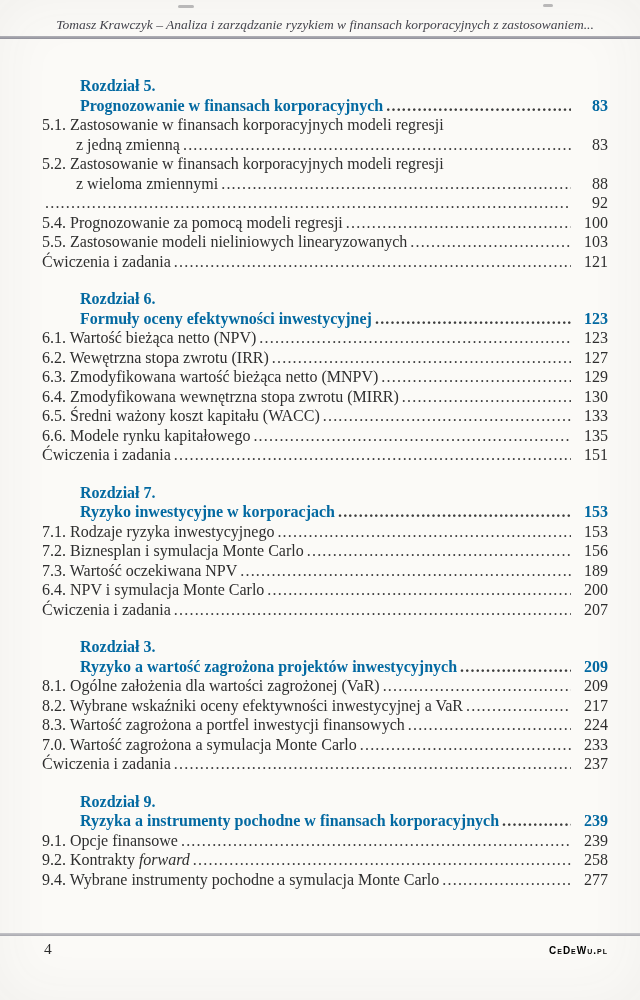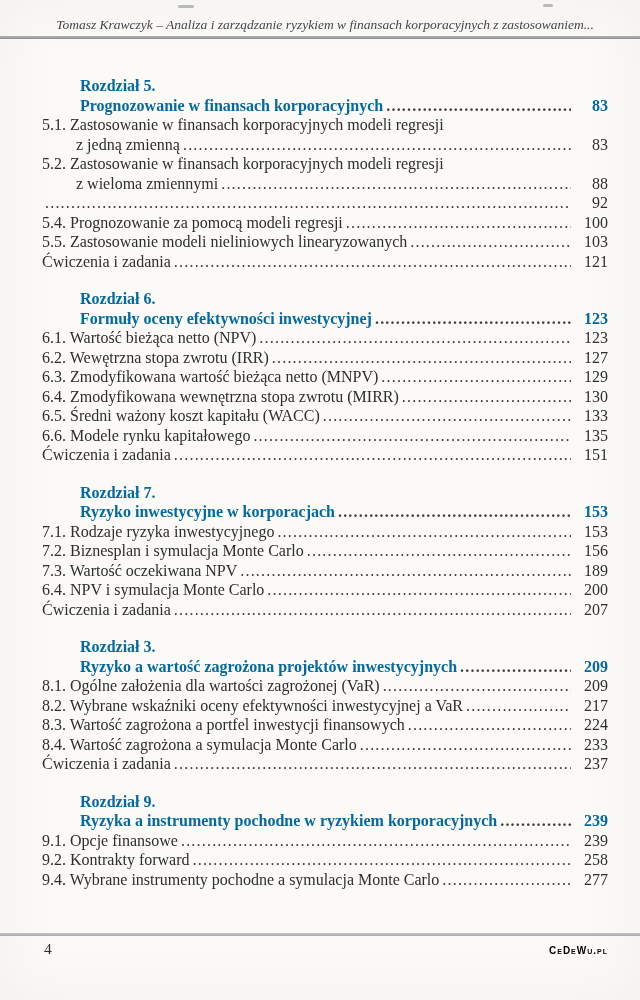--- a/index.html
+++ b/index.html
@@ -33,21 +33,21 @@
   .chapter + .chapter { margin-top: 18px; }
   .row {
     display: flex;
     align-items: baseline;
     line-height: 19.5px;
     color: #2e2e2e;
   }
   .row.bold { font-weight: bold; color: #0369a1; margin-left: 38px; }
   .row.indent { padding-left: 34px; }
   .row .t { white-space: nowrap; }
-  .it { }
+  .it { font-style: italic; }
   .dots {
     flex: 1 1 auto;
     overflow: hidden;
     white-space: nowrap;
     margin-left: 3px;
     color: #3c3c3c;
   }
   .dots::after {
     content: "........................................................................................................................................................................";
     letter-spacing: 1.2px;
@@ -233,36 +233,36 @@
           <span class="t"><span>8.2. Wybrane wskaźniki oceny efektywności inwestycyjnej a VaR</span></span>
           <span class="dots"></span>
           <span class="pg">217</span>
         </div>
         <div class="row">
           <span class="t"><span>8.3. Wartość zagrożona a portfel inwestycji finansowych</span></span>
           <span class="dots"></span>
           <span class="pg">224</span>
         </div>
         <div class="row">
-          <span class="t"><span>8.4. Wartość zagrożona a symulacja Monte Carlo</span></span>
+          <span class="t"><span>7.0. Wartość zagrożona a symulacja Monte Carlo</span></span>
           <span class="dots"></span>
           <span class="pg">233</span>
         </div>
         <div class="row">
           <span class="t"><span>Ćwiczenia i zadania</span></span>
           <span class="dots"></span>
           <span class="pg">237</span>
         </div>
       </section>
       <section class="chapter">
         <div class="row bold">
           <span class="t">Rozdział 9.</span>
         </div>
         <div class="row bold">
-          <span class="t"><span>Ryzyka a instrumenty pochodne w ryzykiem korporacyjnych</span></span>
+          <span class="t"><span>Ryzyka a instrumenty pochodne w finansach korporacyjnych</span></span>
           <span class="dots"></span>
           <span class="pg">239</span>
         </div>
         <div class="row">
           <span class="t"><span>9.1. Opcje finansowe</span></span>
           <span class="dots"></span>
           <span class="pg">239</span>
         </div>
         <div class="row">
           <span class="t"><span>9.2. Kontrakty </span><span class="it">forward</span></span>

